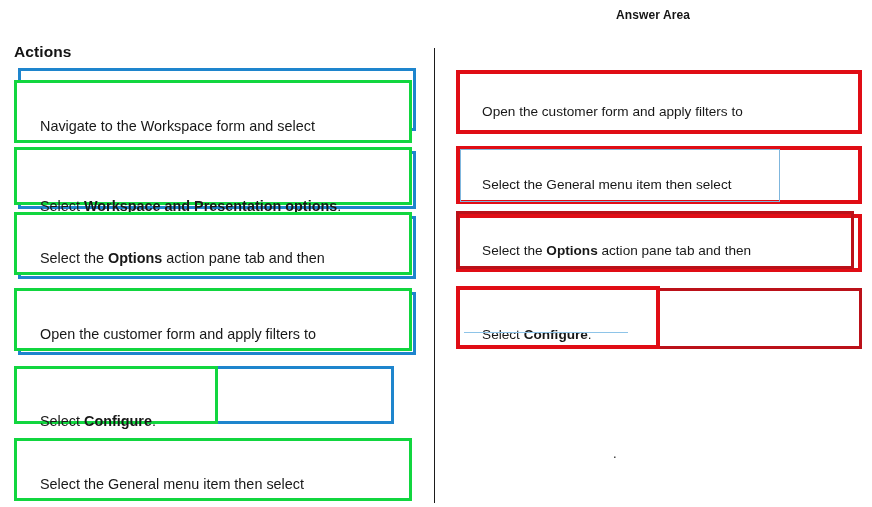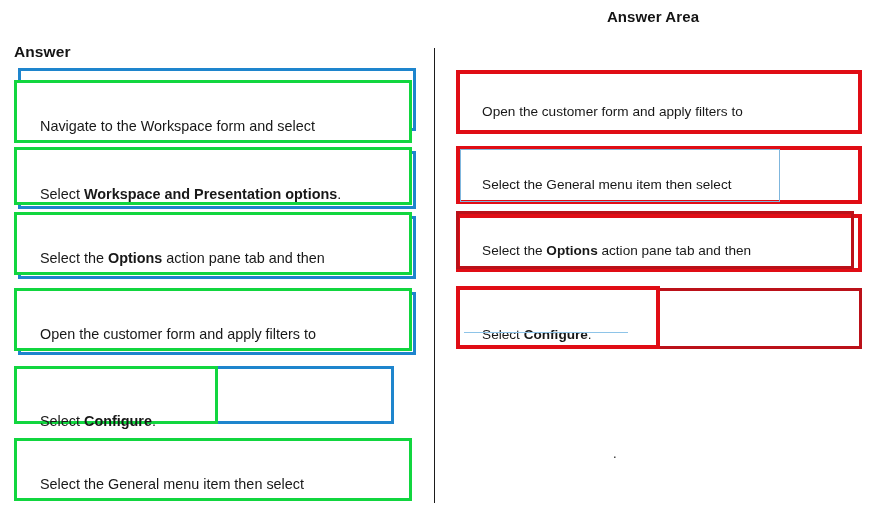--- a/index.html
+++ b/index.html
@@ -25,21 +25,21 @@
     font-weight: bold;
     letter-spacing: 0.1px;
     color: #141414;
   }
   #answer-area-heading {
     position: absolute;
     left: 434px;
     top: 8px;
     width: 438px;
     text-align: center;
-    font-size: 15px;
+    font-size: 12px;
     font-weight: bold;
     letter-spacing: 0.1px;
     color: #141414;
   }
 
   
   #divider {
     position: absolute;
     left: 434px;
     top: 48px;
@@ -98,37 +98,37 @@
   }
   .tiny-dot {
     position: absolute;
     font-size: 13px;
     color: #222;
   }
 </style>
 </head>
 <body>
 
-<div id="actions-heading">Answer</div>
+<div id="actions-heading">Actions</div>
 
 <div id="answer-area-heading">Answer Area</div>
 
 <div id="divider"></div>
 
 <div class="lbox-blue" style="left:18px; top:68px; width:398px; height:63px;"></div>
 <div class="lbox-green" style="left:14px; top:80px; width:398px; height:63px;">
   <div class="card-text" style="left:7px; top:7px; width:382px;">
     <span>Navigate to the Workspace form and select</span><br>
     <b>Find form to add</b><span>.</span>
   </div>
 </div>
 
 <div class="lbox-blue" style="left:18px; top:151px; width:398px; height:58px;"></div>
 <div class="lbox-green" style="left:14px; top:147px; width:398px; height:58px;">
-  <div class="card-text" style="left:7px; top:8px; width:382px;">
+  <div class="card-text" style="left:7px; top:20px; width:382px;">
     <span>Select </span><b>Workspace and Presentation options</b><span>.</span>
   </div>
 </div>
 
 <div class="lbox-blue" style="left:18px; top:216px; width:398px; height:63px;"></div>
 <div class="lbox-green" style="left:14px; top:212px; width:398px; height:63px;">
   <div class="card-text" style="left:7px; top:7px; width:382px;">
     <span>Select the </span><b>Options</b><span> action pane tab and then</span><br>
     <span>select </span><b>Add to workspace</b><span>.</span>
   </div>

